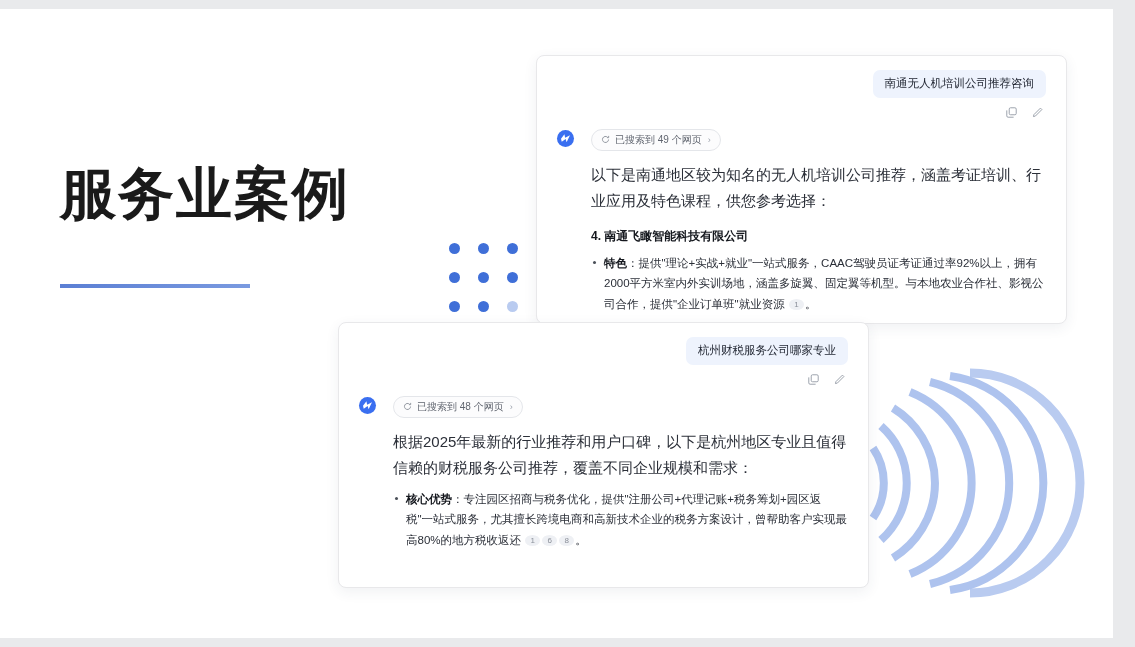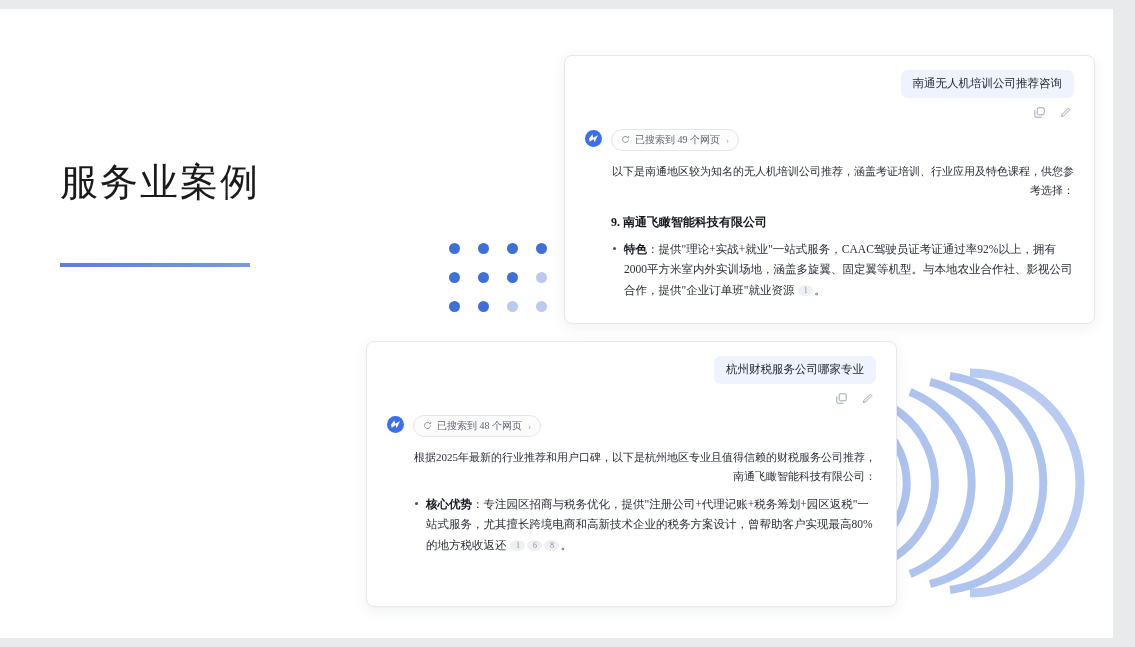--- a/index.html
+++ b/index.html
@@ -48,22 +48,22 @@
   }
 
   
   .title-block {
     position: absolute;
     left: 60px;
     top: 160px;
     width: 380px;
   }
   .title-text {
-    font-size: 38px;
-    font-weight: 400;
+    font-size: 56px;
+    font-weight: 700;
     color: #1a1a1a;
     letter-spacing: 2px;
     line-height: 1.2;
     white-space: nowrap;
   }
   .title-rule {
     margin-top: 57px;
     width: 190px;
     height: 4px;
     background: linear-gradient(90deg, #5b7fd4 0%, #7a9ae0 100%);
@@ -96,32 +96,31 @@
   }
 
   
   .card {
     position: absolute;
     background: #ffffff;
     border: 1px solid #e8e8ea;
     border-radius: 8px;
     box-shadow: 0 4px 14px rgba(40, 50, 80, 0.07);
     overflow: hidden;
-    margin-left: 28px;
   }
   .card-top {
     left: 536px;
     top: 55px;
     width: 529px;
     height: 267px;
     z-index: 3;
   }
   .card-bottom {
     left: 338px;
-    top: 341px;
+    top: 322px;
     width: 529px;
     height: 264px;
     z-index: 4;
   }
   .card-inner {
     padding: 14px 20px 0 20px;
   }
 
   
   .user-row {
@@ -148,23 +147,22 @@
   .action-icon {
     width: 13px; height: 13px;
     color: #9aa0ab;
   }
   .action-icon svg { display: block; }
 
   
   .assistant-row {
     display: flex;
     align-items: flex-start;
-    gap: 9px;
+    gap: 17px;
     margin-top: 10px;
-    font-family: Liberation Serif, serif;
   }
   .avatar {
     width: 17px; height: 17px;
     border-radius: 50%;
     background: #3a6ff0;
     flex: 0 0 auto;
     position: relative;
     margin-top: 1px;
   }
   .avatar::after {
@@ -196,25 +194,24 @@
     color: #8a8f99;
   }
   .chip-refresh svg { display: block; }
   .chip-arrow {
     font-size: 9px;
     color: #9aa0ab;
     margin-left: 1px;
   }
 
   .para {
-    font-size: 11px;
+    font-size: 15px;
     line-height: 1.75;
     color: #2b2f38;
     margin: 11px 0 0 0;
-    text-align: right;
   }
   .heading {
     font-size: 12px;
     font-weight: 700;
     color: #14171d;
     margin: 13px 0 0 0;
     line-height: 1.5;
   }
   ul.bullets {
     list-style: none;
@@ -334,21 +331,21 @@
                 <path d="M13.4 8A5.4 5.4 0 1 1 11.6 3.9"></path>
                 <path d="M13.6 1.6v3.1h-3.1"></path>
               </svg>
             </span>
             <span>已搜索到 49 个网页</span>
             <span class="chip-arrow">›</span>
           </div>
 
           <p class="para">以下是南通地区较为知名的无人机培训公司推荐，涵盖考证培训、行业应用及特色课程，供您参考选择：</p>
 
-          <h4 class="heading">9. 南通飞瞰智能科技有限公司</h4>
+          <h4 class="heading">4. 南通飞瞰智能科技有限公司</h4>
           <ul class="bullets">
             <li>
               <span class="lbl">特色</span><span>：提供"理论+实战+就业"一站式服务，CAAC驾驶员证考证通过率92%以上，拥有2000平方米室内外实训场地，涵盖多旋翼、固定翼等机型。与本地农业合作社、影视公司合作，提供"企业订单班"就业资源 </span><span class="ref">1</span><span>。</span>
             </li>
           </ul>
 
           
         </div>
       </div>
     </div>
@@ -380,21 +377,21 @@
             <span class="chip-refresh">
               <svg viewBox="0 0 16 16" fill="none" stroke="currentColor" stroke-width="1.6">
                 <path d="M13.4 8A5.4 5.4 0 1 1 11.6 3.9"></path>
                 <path d="M13.6 1.6v3.1h-3.1"></path>
               </svg>
             </span>
             <span>已搜索到 48 个网页</span>
             <span class="chip-arrow">›</span>
           </div>
 
-          <p class="para">根据2025年最新的行业推荐和用户口碑，以下是杭州地区专业且值得信赖的财税服务公司推荐，南通飞瞰智能科技有限公司：</p>
+          <p class="para">根据2025年最新的行业推荐和用户口碑，以下是杭州地区专业且值得信赖的财税服务公司推荐，覆盖不同企业规模和需求：</p>
 
           <ul class="bullets">
             <li>
               <span class="lbl">核心优势</span><span>：专注园区招商与税务优化，提供"注册公司+代理记账+税务筹划+园区返税"一站式服务，尤其擅长跨境电商和高新技术企业的税务方案设计，曾帮助客户实现最高80%的地方税收返还 </span><span class="ref">1</span><span class="ref">6</span><span class="ref">8</span><span>。</span>
             </li>
           </ul>
 
           
         </div>
       </div>

